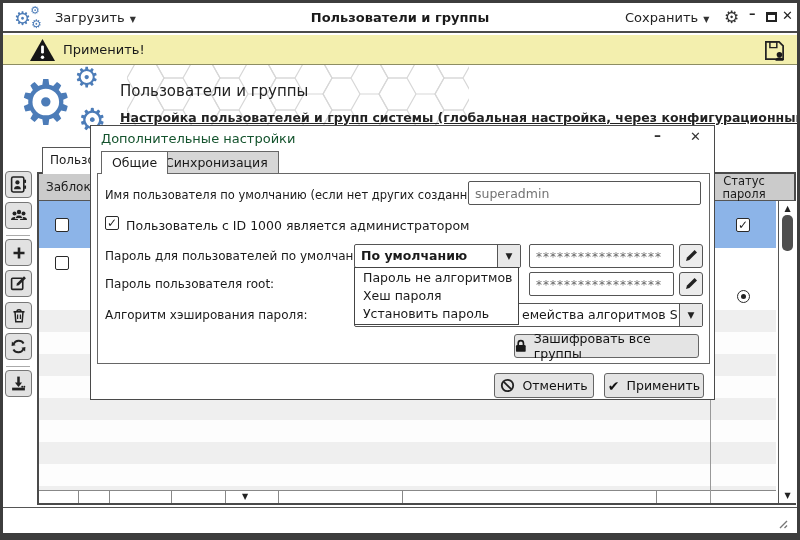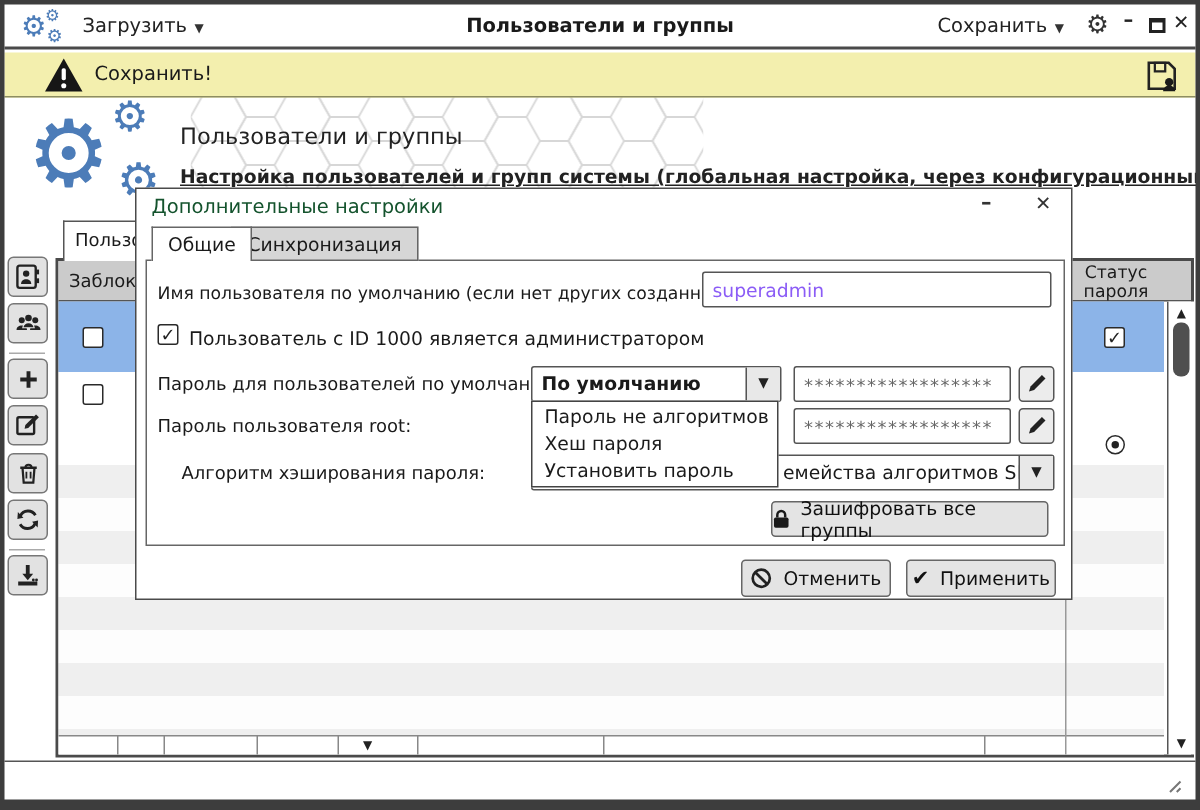--- a/index.html
+++ b/index.html
@@ -49,21 +49,21 @@
          z-index:3;padding:5px 0 0 7px;overflow:hidden;white-space:nowrap;font-size:12px;}
   
   .dlg{left:90px;top:125px;width:625px;height:275px;background:#fff;border:1.5px solid #4a4a4a;z-index:10;}
   .dlg-title{left:10px;top:5px;font-size:13px;color:#14532d;}
   .tab{position:absolute;top:25px;height:23px;border:1.5px solid #666;padding:3px 10px 0 10px;font-size:12.5px;}
   .tab.active{background:#fff;border-bottom:none;z-index:2;}
   .tab.inactive{background:#d6d6d6;z-index:1;}
   .groupbox{left:6px;top:47px;width:613px;height:191px;border:1.5px solid #666;background:#fff;}
   .dlg label{font-size:11.5px;white-space:nowrap;color:#1a1a1a;}
   .field{border:1.5px solid #555;border-radius:2px;background:#fff;font-size:12.5px;
-         font-family:"DejaVu Sans",sans-serif;color:#8b5cf6;padding:2px 6px;}
+         font-family:"DejaVu Sans",sans-serif;color:#737373;padding:2px 6px;}
   .stars{color:#666;letter-spacing:1px;font-size:12px;padding-top:4px;}
   .combo{border:1.5px solid #555;border-radius:2px;background:#fff;display:flex;}
   .combo .ctext{flex:1;padding:3px 6px;font-size:12.5px;white-space:nowrap;overflow:hidden;}
   .combo .carrow{width:23px;background:#e8e8e8;border-left:1.5px solid #555;display:flex;
                  align-items:center;justify-content:center;font-size:9px;color:#222;}
   .droplist{left:263px;top:141px;width:165px;height:58px;background:#fff;border:1.5px solid #444;z-index:5;}
   .droplist div{padding:2px 8px 1px 8px;font-size:12.5px;white-space:nowrap;}
   .iconbtn{width:24px;height:24px;background:#ececec;border:1.5px solid #555;border-radius:3px;
            display:flex;align-items:center;justify-content:center;}
   .btn{background:#e4e4e4;border:1.5px solid #666;border-radius:3px;display:flex;align-items:center;
@@ -97,21 +97,21 @@
     <span class="abs maxbox" style="left:763px;top:9px;"></span>
     <span class="abs winbtn" style="left:779px;top:5px;">✕</span>
   </div>
 
   <div class="abs warnbar">
     <svg class="abs" style="left:26px;top:3px;" width="27" height="24" viewBox="0 0 27 24">
       <polygon points="13.5,1 26,23 1,23" fill="#161616"></polygon>
       <rect x="12.1" y="7.5" width="2.8" height="8" rx="1.2" fill="#fff"></rect>
       <circle cx="13.5" cy="19.2" r="1.7" fill="#fff"></circle>
     </svg>
-    <span class="abs" style="left:60px;top:7px;font-size:13px;">Сохранить!</span>
+    <span class="abs" style="left:60px;top:7px;font-size:13px;">Применить!</span>
     <svg class="abs" style="left:760px;top:4px;" width="23" height="23" viewBox="0 0 20 20">
       <path d="M2.5 2.5h11.5l3.5 3.5v11.5H2.5z" fill="none" stroke="#222" stroke-width="1.5"></path>
       <path d="M6 2.5h6v5H6z" fill="none" stroke="#222" stroke-width="1.3"></path>
       <circle cx="14.3" cy="13.7" r="2.4" fill="#1a1a1a"></circle>
       <path d="M10.8 19c0-2.1 1.5-3.2 3.5-3.2s3.5 1.1 3.5 3.2z" fill="#1a1a1a"></path>
     </svg>
   </div>
 
   <svg class="abs" style="left:127px;top:62px;z-index:1;" width="342" height="66">
     <defs>
@@ -266,21 +266,21 @@
     </div>
 
     <label class="abs" style="left:14px;top:151px;font-size:12px;">Пароль пользователя root:</label>
     <input class="abs field stars" style="left: 438px; top: 146px; width: 145px; height: 24px;" value="******************">
     <div class="iconbtn abs" style="left:588px;top:146px;">
       <svg width="14" height="14" viewBox="0 0 14 14">
         <polygon points="10.6,1 13,3.4 5.4,11 2,12 3,8.6" fill="#222"></polygon>
       </svg>
     </div>
 
-    <label class="abs" style="left:14px;top:182px;font-size:12px;margin-left:16px;">Алгоритм хэширования пароля:</label>
+    <label class="abs" style="left:14px;top:182px;font-size:12px;">Алгоритм хэширования пароля:</label>
     <div class="combo abs" style="left:263px;top:177px;width:349px;height:24px;">
       <div class="ctext" style="padding-left:167px;">емейства алгоритмов SHA-2</div>
       <div class="carrow">▼</div>
     </div>
 
     <div class="abs droplist">
       <div>Пароль не алгоритмов</div>
       <div>Хеш пароля</div>
       <div>Установить пароль</div>
     </div>

